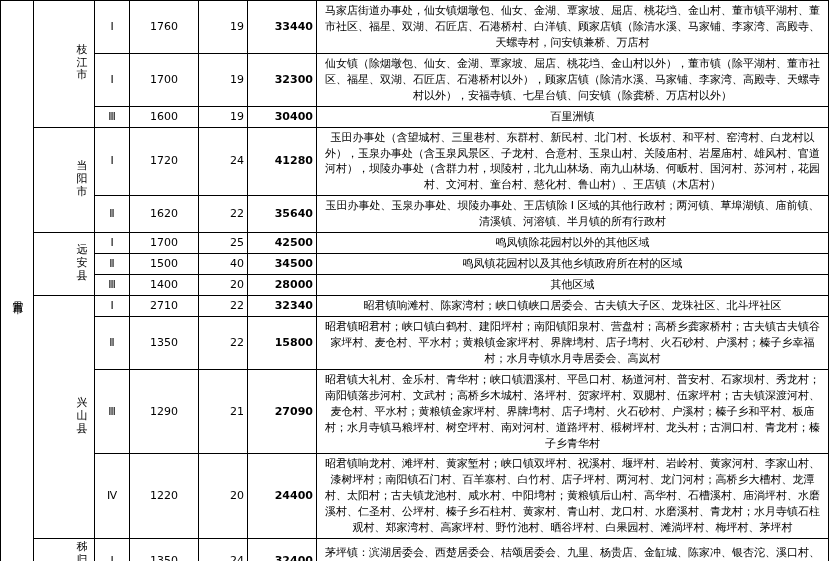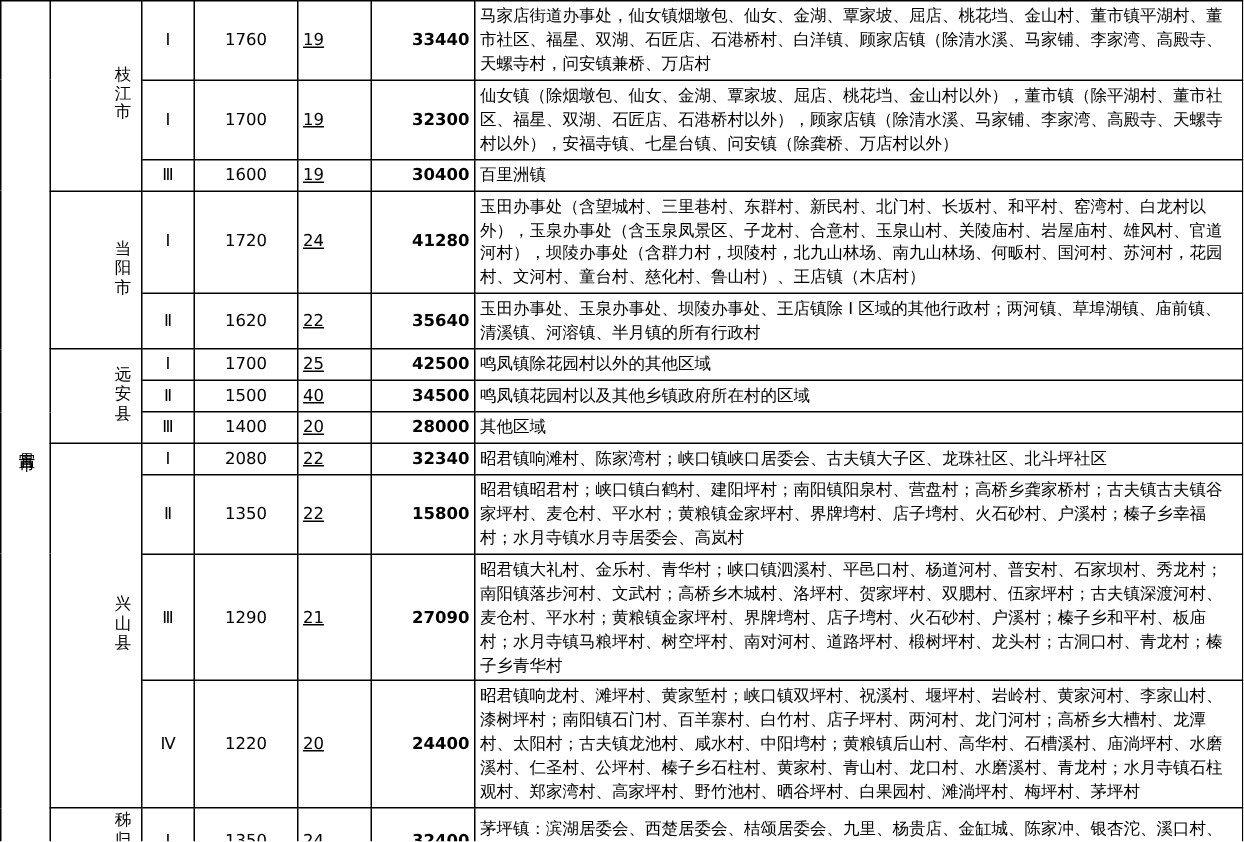--- a/index.html
+++ b/index.html
@@ -62,30 +62,29 @@
     text-align: center;
     font-size: 11px;
   }
   td.num1 {
     width: 62px;
     text-align: center;
     margin-top: 32px;
   }
   td.num2 {
     width: 42px;
-    text-align: left;
-    text-decoration: underline;
+    text-align: right;
   }
   td.num3 {
     width: 62px;
     text-align: right;
     font-weight: bold;
   }
   td.desc {
-    text-align: left;
+    text-align: center;
     line-height: 1.5;
   }
 </style>
 </head>
 <body>
 
 <div class="page">
   <table class="main">
     <tbody>
 
@@ -148,21 +147,21 @@
         <td class="level">Ⅲ</td>
         <td class="num1">1400</td>
         <td class="num2">20</td>
         <td class="num3">28000</td>
         <td class="desc">其他区域</td>
       </tr>
 
       <tr>
         <td class="county" rowspan="4"><span class="vert">兴山县</span></td>
         <td class="level">Ⅰ</td>
-        <td class="num1">2080</td>
+        <td class="num1">2710</td>
         <td class="num2">22</td>
         <td class="num3">32340</td>
         <td class="desc">昭君镇响滩村、陈家湾村；峡口镇峡口居委会、古夫镇大子区、龙珠社区、北斗坪社区</td>
       </tr>
       <tr>
         <td class="level">Ⅱ</td>
         <td class="num1">1350</td>
         <td class="num2">22</td>
         <td class="num3">15800</td>
         <td class="desc">昭君镇昭君村；峡口镇白鹤村、建阳坪村；南阳镇阳泉村、营盘村；高桥乡龚家桥村；古夫镇古夫镇谷家坪村、麦仓村、平水村；黄粮镇金家坪村、界牌塆村、店子塆村、火石砂村、户溪村；榛子乡幸福村；水月寺镇水月寺居委会、高岚村</td>

